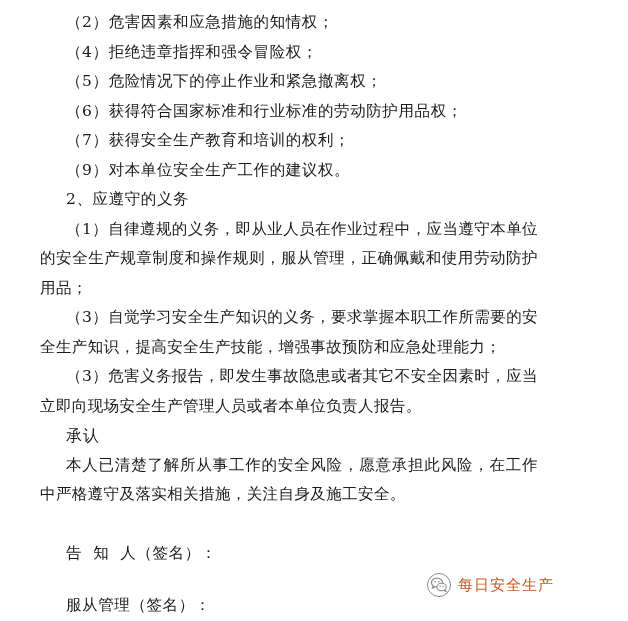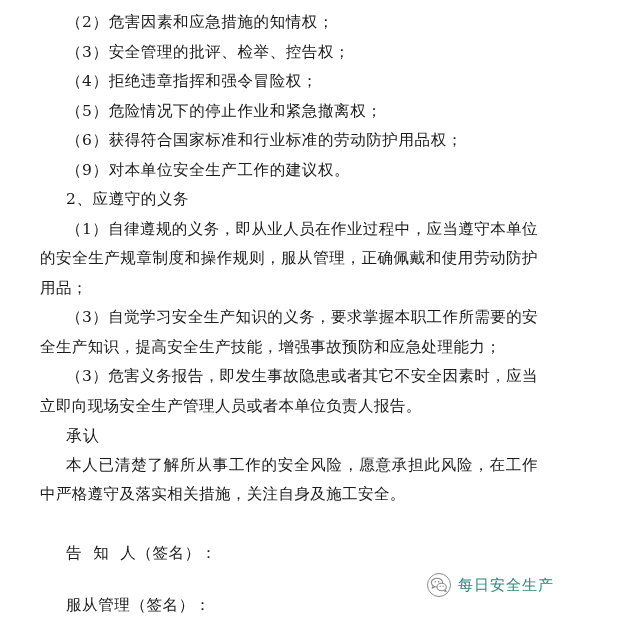--- a/index.html
+++ b/index.html
@@ -61,21 +61,21 @@
   }
 
   
   .watermark {
     position: absolute;
     right: 18px;
     bottom: 24px;
     display: flex;
     align-items: center;
     gap: 7px;
-    color: #0f766e;
+    color: #c2410c;
     font-family: "DejaVu Sans", sans-serif;
     font-size: 15px;
     letter-spacing: 1px;
     opacity: 0.88;
   }
   .wechat-badge {
     width: 22px;
     height: 22px;
     border-radius: 50%;
     border: 1.4px solid #7a7a7a;
@@ -84,24 +84,24 @@
   }
   .wechat-badge svg { display: block; }
 </style>
 </head>
 <body>
 
 <div class="page">
 
   <div>
     <div class="line indent">（2）危害因素和应急措施的知情权；</div>
-    <div class="line indent">（3）安全管理的批评、检举、控告权；</div>
     <div class="line indent">（4）拒绝违章指挥和强令冒险权；</div>
     <div class="line indent">（5）危险情况下的停止作业和紧急撤离权；</div>
     <div class="line indent">（6）获得符合国家标准和行业标准的劳动防护用品权；</div>
+    <div class="line indent">（7）获得安全生产教育和培训的权利；</div>
     <div class="line indent">（9）对本单位安全生产工作的建议权。</div>
   </div>
 
   <div class="line indent">2、应遵守的义务</div>
 
   <div>
     <div class="para"><span class="first">（1）自律遵规的义务，即从业人员在作业过程中，应当遵守本单位的安全生产规章制度和操作规则，服从管理，正确佩戴和使用劳动防护用品；</span></div>
     <div class="para"><span class="first">（3）自觉学习安全生产知识的义务，要求掌握本职工作所需要的安全生产知识，提高安全生产技能，增强事故预防和应急处理能力；</span></div>
     <div class="para"><span class="first">（3）危害义务报告，即发生事故隐患或者其它不安全因素时，应当立即向现场安全生产管理人员或者本单位负责人报告。</span></div>
   </div>

